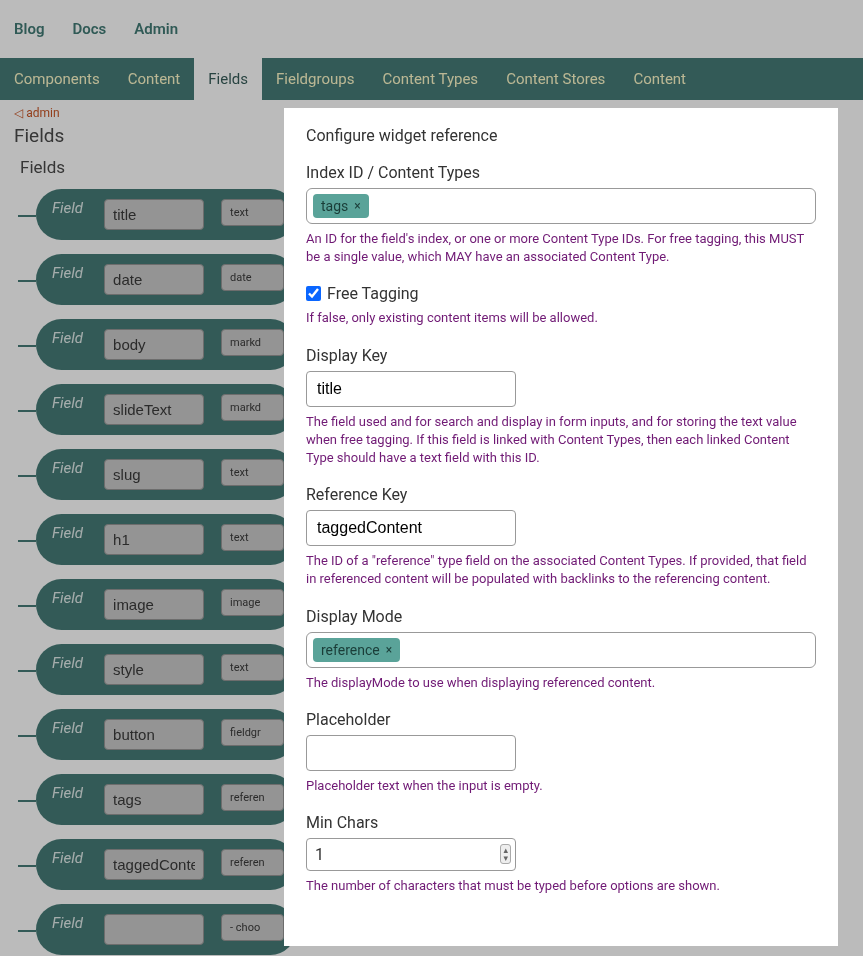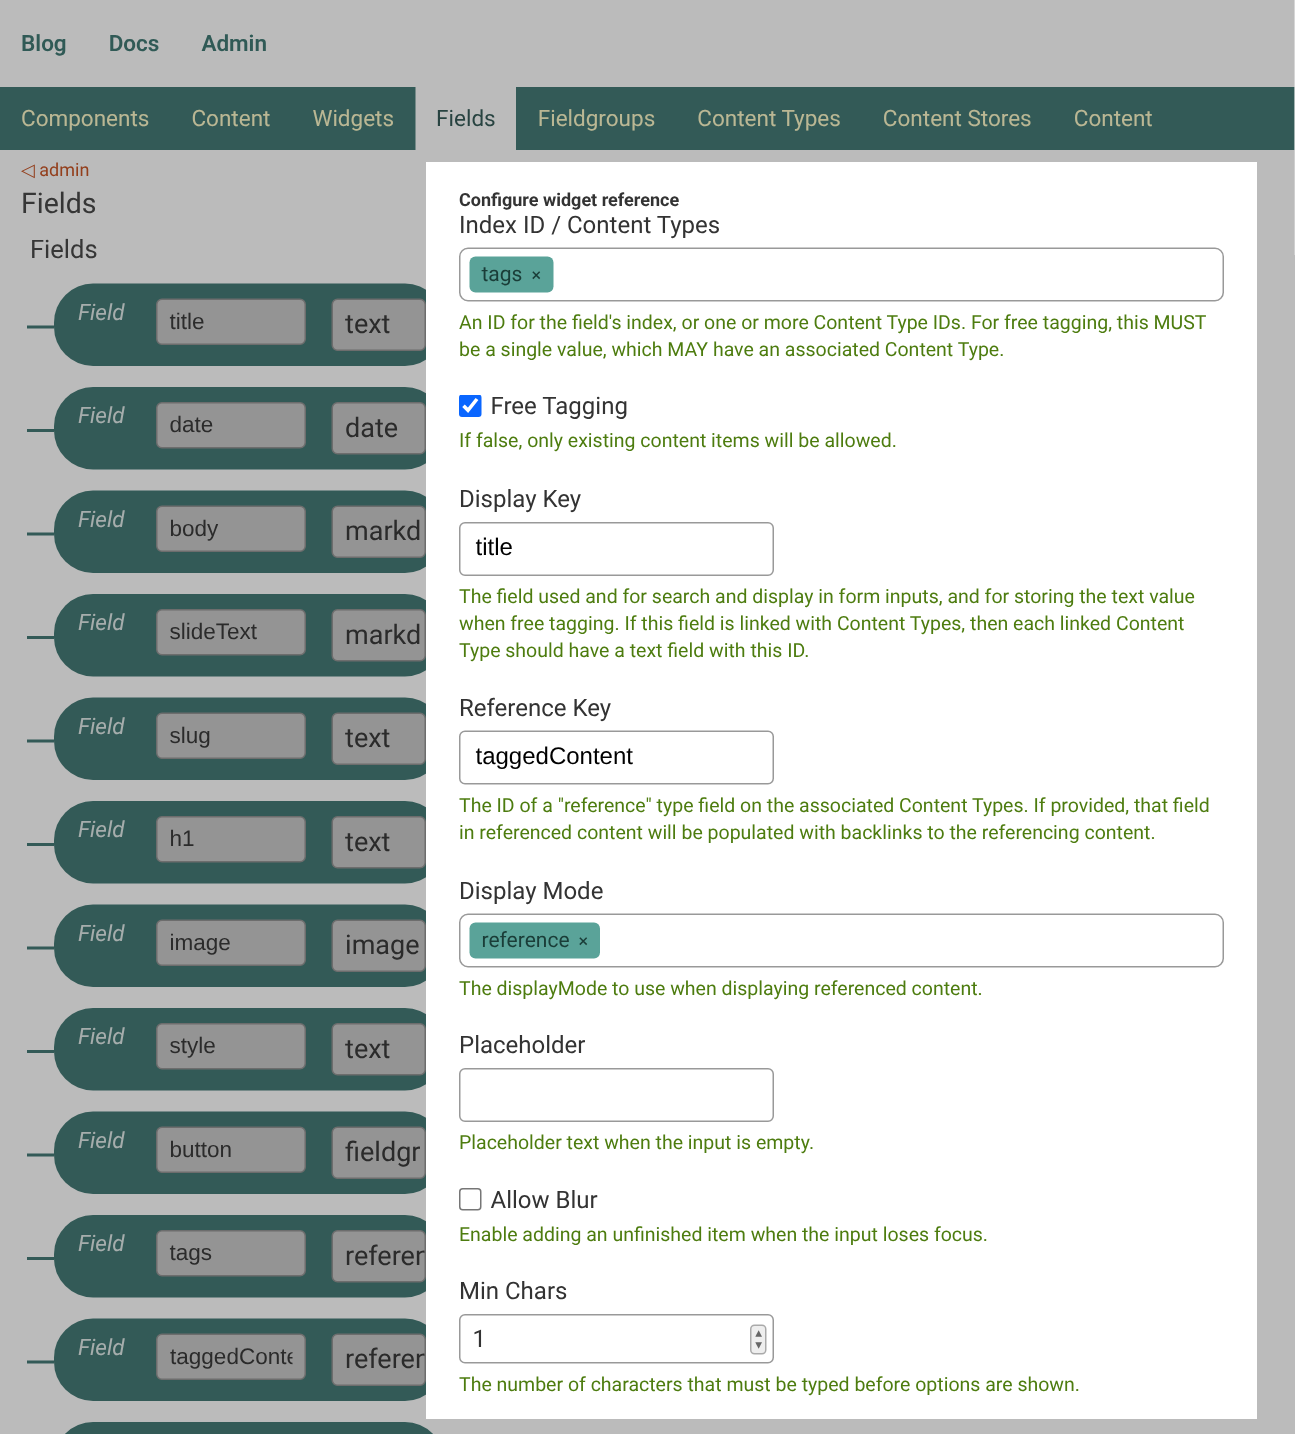--- a/index.html
+++ b/index.html
@@ -78,21 +78,21 @@
   width: 100px;
   font-size: 15px;
   color: #222;
 }
 .field-select {
   background: #c3c3c3;
   border: 1px solid #888;
   border-radius: 4px;
   padding: 6px 8px;
   width: 70px;
-  font-size: 18px;
+  font-size: 11px;
   color: #222;
   overflow: hidden;
 }
 .code-bg {
   position: absolute;
   right: 0;
   top: 120px;
   width: 42px;
   height: 830px;
   font-family: monospace;
@@ -114,22 +114,23 @@
   width: 554px;
   height: 838px;
   background: #fff;
   z-index: 10;
   padding: 18px 22px;
   overflow-y: auto;
 }
 .modal::-webkit-scrollbar { width: 10px; }
 .modal::-webkit-scrollbar-track { background: #eee; }
 .modal h2 {
-  font-size: 12px;
-  font-weight: 700;
+  font-size: 16px;
+  font-weight: 400;
+  margin-bottom: 18px;
 }
 .form-group { margin-bottom: 18px; }
 .form-label {
   font-size: 16px;
   display: block;
   margin-bottom: 6px;
 }
 .tag-input {
   border: 1px solid #999;
   border-radius: 6px;
@@ -145,21 +146,21 @@
   padding: 4px 8px;
   border-radius: 4px;
   font-size: 14px;
   display: inline-flex;
   align-items: center;
   gap: 6px;
 }
 .tag-chip .x { cursor: pointer; font-size: 12px; }
 .help-text {
   font-size: 13px;
-  color: #4d7c0f;
+  color: #701a75;
   margin-top: 6px;
   line-height: 1.4;
 }
 .text-input {
   border: 1px solid #999;
   border-radius: 4px;
   padding: 8px 10px;
   font-size: 16px;
   width: 210px;
 }
@@ -201,21 +202,20 @@
 
 <div class="topnav">
   <a href="#">Blog</a>
   <a href="#">Docs</a>
   <a href="#">Admin</a>
 </div>
 
 <div class="tabbar">
   <div class="tab">Components</div>
   <div class="tab">Content</div>
-  <div class="tab">Widgets</div>
   <div class="tab active">Fields</div>
   <div class="tab">Fieldgroups</div>
   <div class="tab">Content Types</div>
   <div class="tab">Content Stores</div>
   <div class="tab">Content</div>
 </div>
 
 <div class="breadcrumb">◁ admin</div>
 <div class="page-title">Fields</div>
 <div class="section-title">Fields</div>
@@ -412,27 +412,20 @@
     </div>
     <div class="help-text">The displayMode to use when displaying referenced content.</div>
   </div>
 
   <div class="form-group">
     <label class="form-label">Placeholder</label>
     <input class="text-input" value="" style="">
     <div class="help-text">Placeholder text when the input is empty.</div>
   </div>
 
-  <div class="form-group">
-    <div class="checkbox-row">
-      <input type="checkbox" style="">
-      <span>Allow Blur</span>
-    </div>
-    <div class="help-text">Enable adding an unfinished item when the input loses focus.</div>
-  </div>
 
   <div class="form-group">
     <label class="form-label">Min Chars</label>
     <div class="num-input">
       <span>1</span>
       <span class="stepper">▴<br>▾</span>
     </div>
     <div class="help-text">The number of characters that must be typed before options are shown.</div>
   </div>
 

